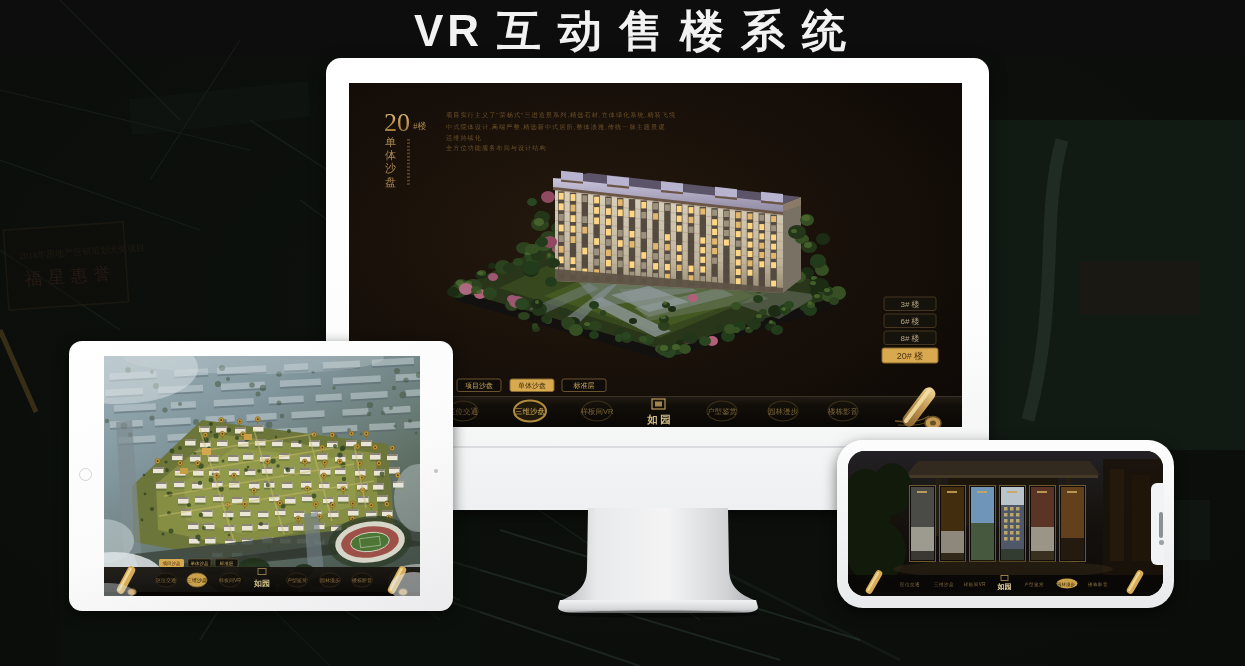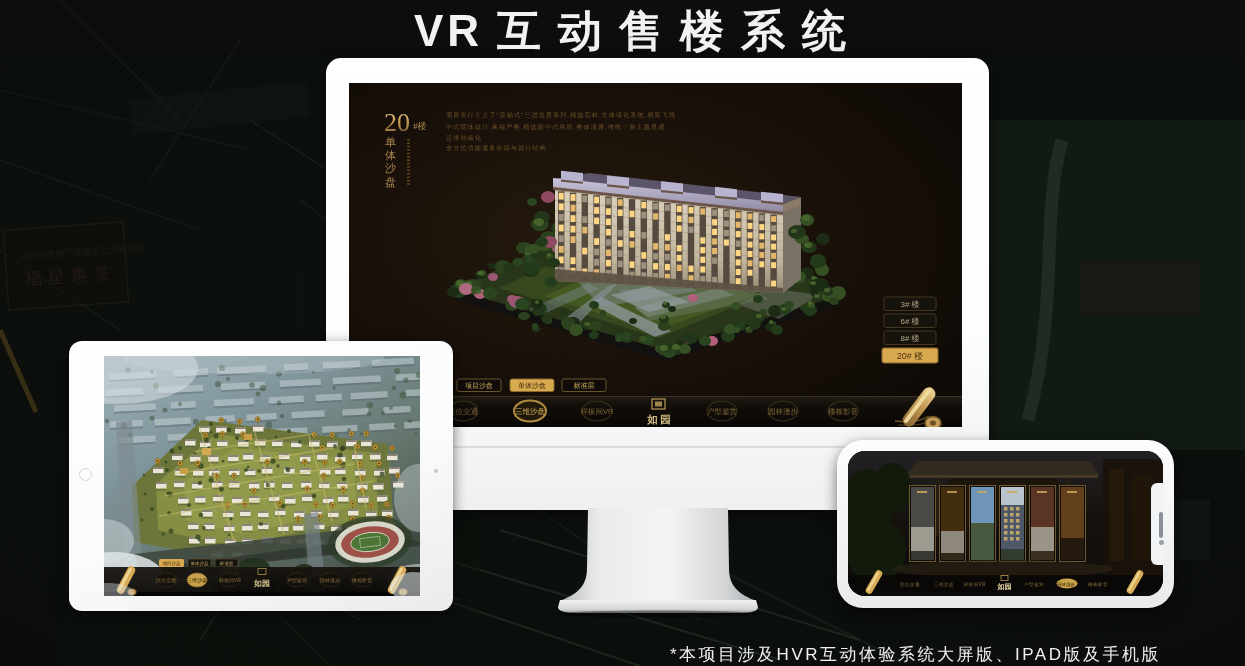--- a/index.html
+++ b/index.html
@@ -1539,13 +1539,12 @@
           <rect x="153" y="124.5" width="7" height="5" fill="none" stroke="#b99a58" stroke-width="0.8"></rect>
 <text x="156.5" y="138" font-family="Liberation Serif, serif" font-size="7" font-weight="bold" fill="#e4d2a0">如园</text>
         </g>
 </svg>
 </div>
 
 <div class="abs" style="left:1151px;top:483px;width:13px;height:82px;background:#f2f3f4;border-radius:6px 0 0 6px;"></div>
 <div class="abs" style="left:1159px;top:512px;width:3.5px;height:26px;background:#8a9096;border-radius:2px;"></div>
 <div class="abs" style="left:1159px;top:540px;width:4.5px;height:4.5px;background:#9aa1a7;border-radius:50%;"></div>
 
-<div class="abs" style="left:670px;top:643px;color:#f0f0f0;font-size:17px;letter-spacing:2.5px;">*本项目涉及HVR互动体验系统大屏版、IPAD版及手机版</div>
 </div>
 </body></html>

